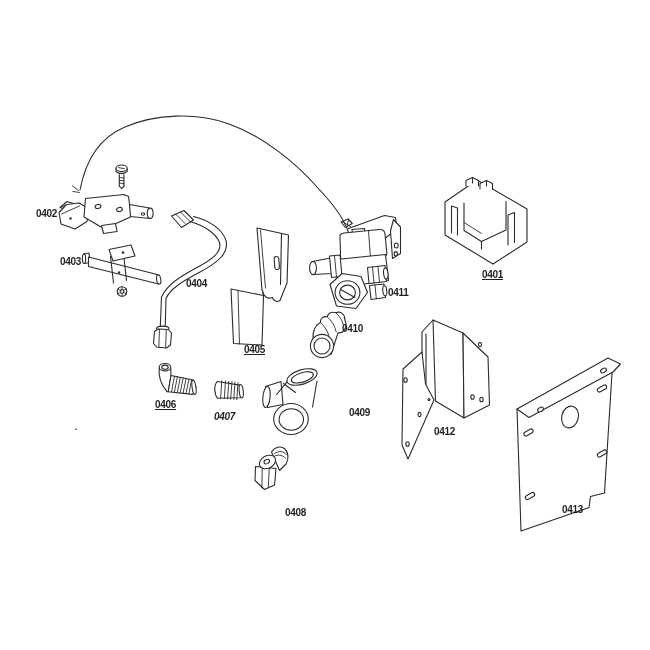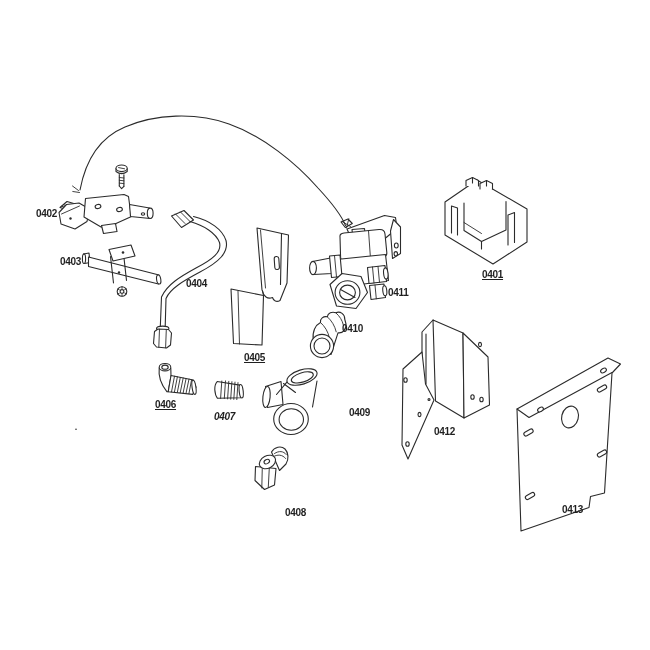--- a/index.html
+++ b/index.html
@@ -205,21 +205,21 @@
       <path class="thin" d="M78.5,190.5 L72.5,186 M79.5,192.5 L72.8,191.5"></path>
     </g>
 
     <circle class="dk" cx="76" cy="429.3" r="0.8"></circle>
   </svg>
 
   <div class="part-label" style="left:482px; top:270px;text-decoration:underline;">0401</div>
   <div class="part-label" style="left:36px;  top:209px;">0402</div>
   <div class="part-label" style="left:60px;  top:257px;">0403</div>
   <div class="part-label" style="left:186px; top:279px;">0404</div>
-  <div class="part-label" style="left:244px; top:353px;text-decoration:underline;">0405</div>
+  <div class="part-label" style="left:244px; top:345px;text-decoration:underline;">0405</div>
   <div class="part-label" style="left:155px; top:400px;text-decoration:underline;">0406</div>
   <div class="part-label" style="left:214px; top:412px;font-style:italic;">0407</div>
   <div class="part-label" style="left:251px; top:508px;margin-left:34px;">0408</div>
   <div class="part-label" style="left:315px; top:408px;padding-left:34px;">0409</div>
   <div class="part-label" style="left:342px; top:324px;">0410</div>
   <div class="part-label" style="left:388px; top:268px;margin-top:20px;">0411</div>
   <div class="part-label" style="left:434px; top:427px;">0412</div>
   <div class="part-label" style="left:562px; top:505px;">0413</div>
 
 </div>

